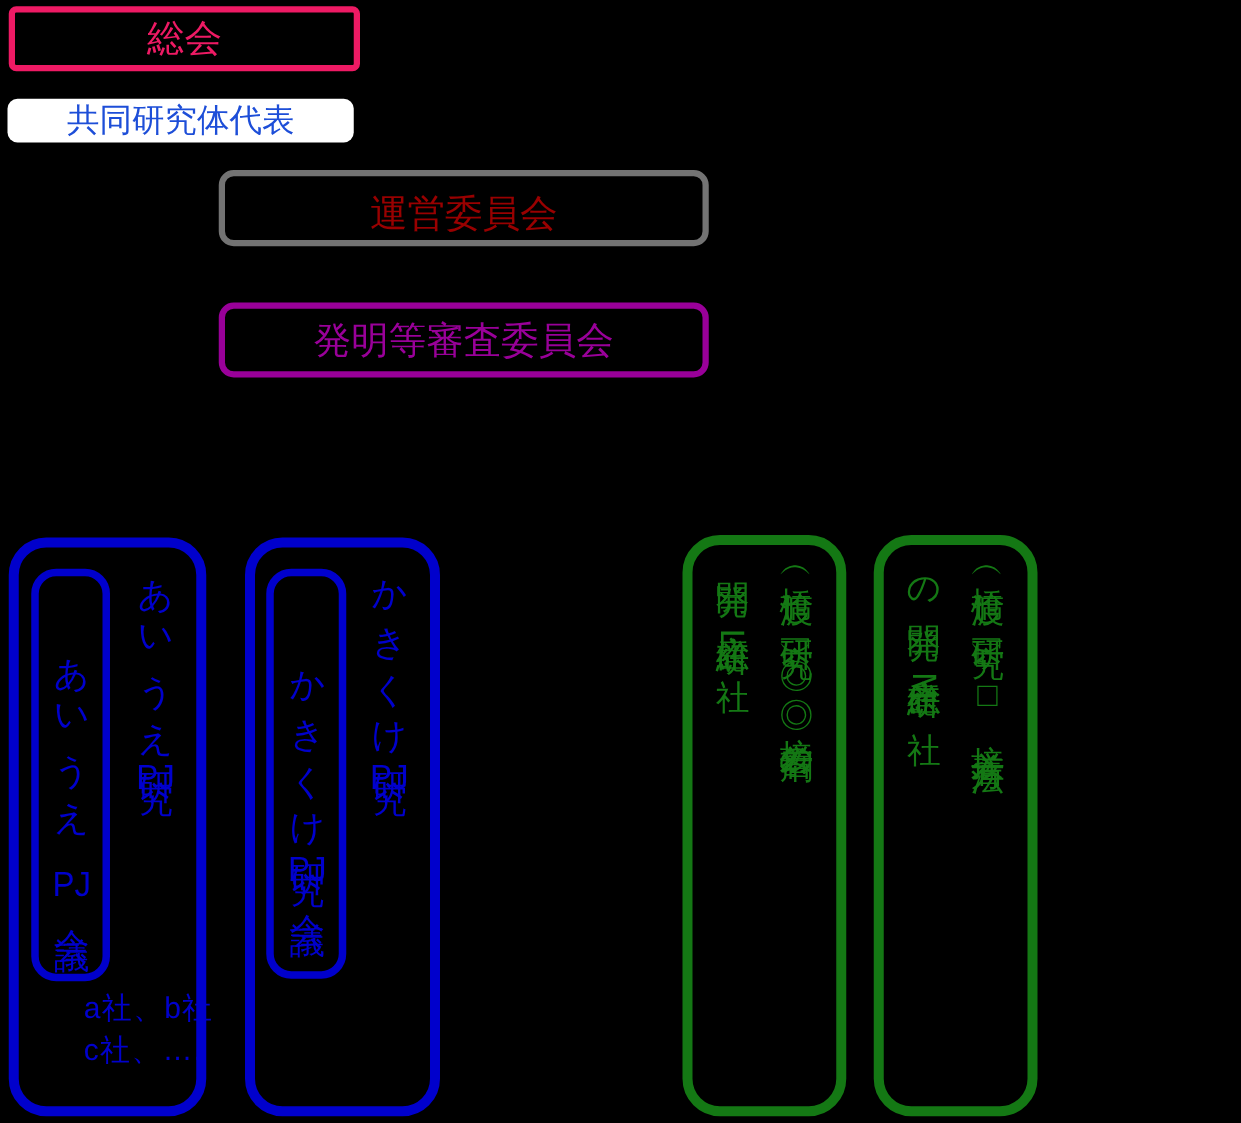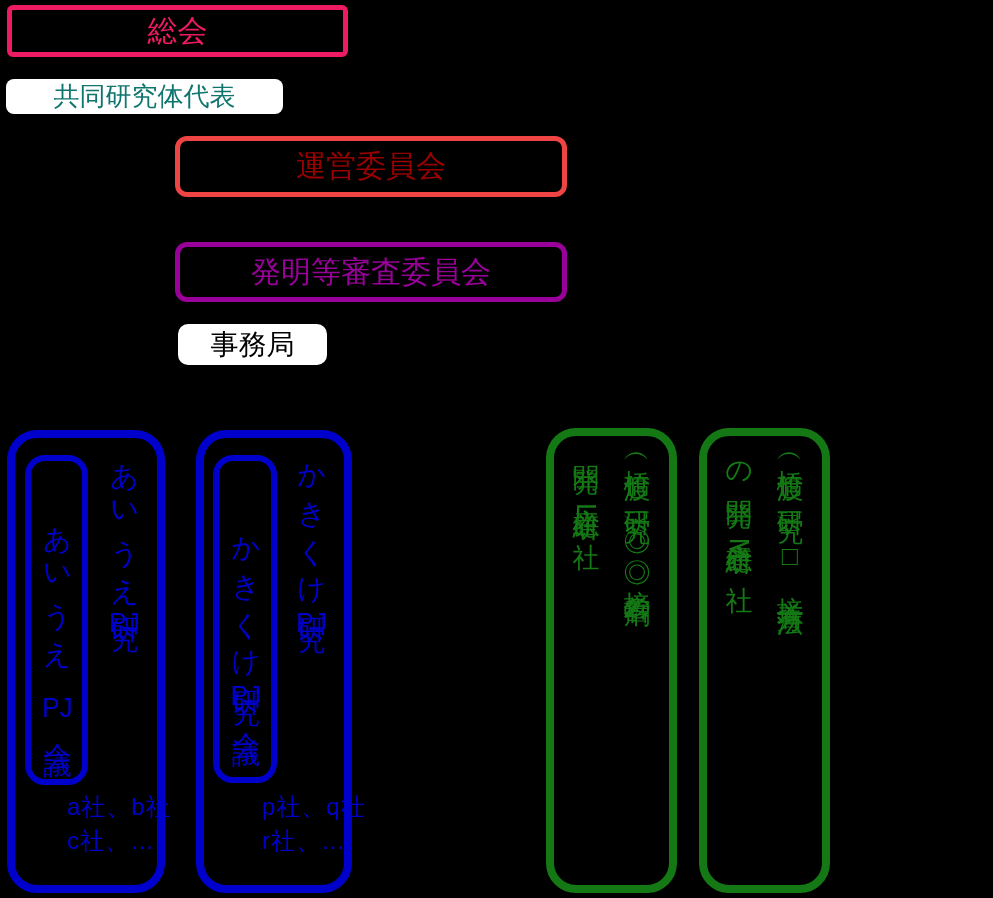--- a/index.html
+++ b/index.html
@@ -13,33 +13,33 @@
   }
   .abs { position: absolute; box-sizing: border-box; }
   .cbox {
     display: flex;
     align-items: center;
     justify-content: center;
     text-align: center;
   }
   
   .soukai {
-    left: 7px; top: 5px; width: 341px; height: 52px;
+    left: 7px; top: 5px; width: 281px; height: 52px;
     border: 5px solid #EE1A64; border-radius: 6px;
     color: #EE1A64; font-size: 30px;
   }
   .daihyo {
     left: 6px; top: 79px; width: 277px; height: 35px;
     background: #FFFFFF; border-radius: 8px;
-    color: #0f766e; font-size: 26px;
+    color: #1d4ed8; font-size: 26px;
   }
   .unei {
     left: 175px; top: 136px; width: 392px; height: 61px;
-    border: 5px solid #ef4444; border-radius: 12px;
-    color: #990000; font-size: 30px;
+    border: 5px solid #737373; border-radius: 12px;
+    color: #990000; font-size: 30px; align-items: flex-end;
   }
   .shinsa {
     left: 175px; top: 242px; width: 392px; height: 60px;
     border: 5px solid #990099; border-radius: 12px;
     color: #990099; font-size: 30px; font-family: Liberation Serif, serif;
   }
   .jimu {
     left: 178px; top: 324px; width: 149px; height: 41px;
     background: #FFFFFF; border-radius: 10px;
     color: #000000; font-size: 28px;
@@ -109,23 +109,20 @@
   </div>
 
   <div class="abs cbox unei">
     <span>運営委員会</span>
   </div>
 
   <div class="abs cbox shinsa">
     <span>発明等審査委員会</span>
   </div>
 
-  <div class="abs cbox jimu">
-    <span>事務局</span>
-  </div>
 
   <div class="abs pjbox" id="pj1">
     <div class="vtext pj-title">
       <span>あいうえ研究</span><span class="tcy">PJ</span>
     </div>
     <div class="pj-inner">
       <div class="vtext">
         <span>あいうえ　</span><span class="tcy">PJ</span><span>会議</span>
       </div>
     </div>
@@ -137,24 +134,20 @@
 
   <div class="abs pjbox" id="pj2">
     <div class="vtext pj-title">
       <span>かきくけ研究</span><span class="tcy">PJ</span>
     </div>
     <div class="pj-inner">
       <div class="vtext">
         <span>かきくけ研究</span><span class="tcy">PJ</span><span>会議</span>
       </div>
     </div>
-    <div class="members">
-      <span>p社、q社</span>
-      <span>r社、….</span>
-    </div>
   </div>
 
   <div class="abs bridge" id="bridge1">
     <div class="vtext">
       <span class="vcol">（橋渡し研究）「◎◎接着剤の</span>
       <span class="vcol">開発」　産総研・L社</span>
     </div>
   </div>
 
   <div class="abs bridge" id="bridge2">

